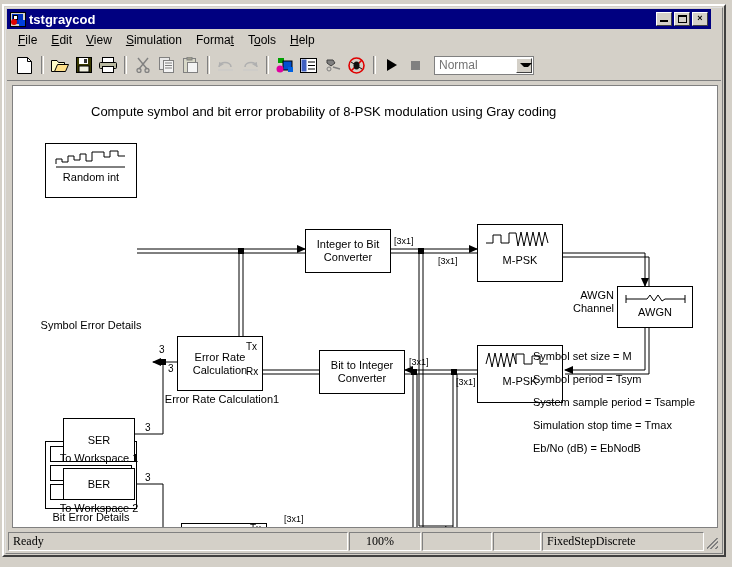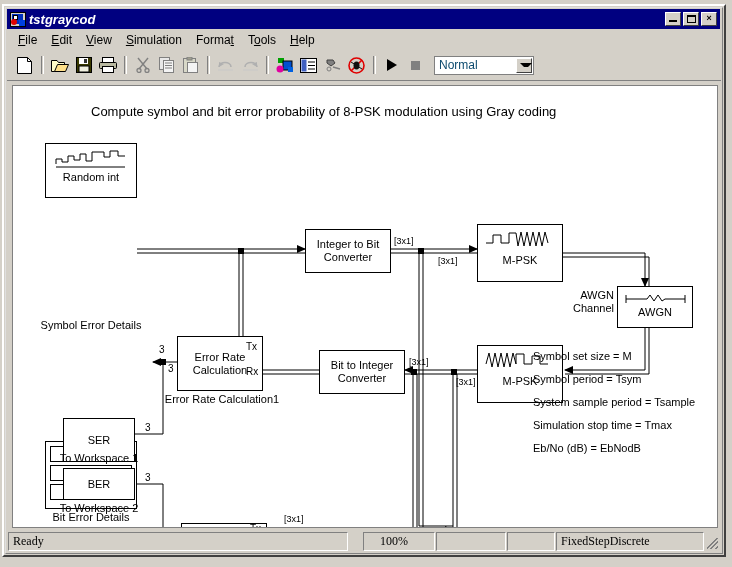--- a/index.html
+++ b/index.html
@@ -11,22 +11,22 @@
   
   .win{
     position:absolute;left:2px;top:4px;width:724px;height:553px;
     background:#d4d0c8;
     border-top:2px solid #ffffff;border-left:2px solid #ffffff;
     border-right:2px solid #404040;border-bottom:2px solid #404040;
     box-sizing:border-box;
   }
   .win-inner{position:absolute;inset:1px;border:1px solid #808080;border-top-color:#dfdfdf;border-left-color:#dfdfdf;box-sizing:border-box;}
   .titlebar{
-    position:absolute;left:3px;top:3px;right:4px;height:20px;
-    background:#000080;display:flex;align-items:center;padding:0 2px;font-style:italic;
+    position:absolute;left:3px;top:3px;right:13px;height:20px;
+    background:#000080;display:flex;align-items:center;padding:0 2px;
   }
   .title-icon{width:16px;height:15px;flex:0 0 auto;margin:0 3px 0 1px;position:relative;background:#d4d0c8;border:1px solid #000;box-sizing:border-box;}
   .title-icon i{position:absolute;display:block;}
   .ti-blue{left:1px;top:1px;width:11px;height:10px;background:#0030c0;}
   .ti-white{left:2px;top:2px;width:5px;height:5px;background:#fff;border:1px solid #000;box-sizing:border-box;}
   .ti-red{left:0px;top:6px;width:6px;height:6px;border-radius:50%;background:#e00000;}
   .ti-plus{right:0px;bottom:0px;width:6px;height:6px;background:#0040e0;}
   .title-text{
     color:#ffffff;font-size:13px;font-weight:bold;font-family:"Liberation Sans",sans-serif;
     letter-spacing:0px;white-space:nowrap;
@@ -59,21 +59,21 @@
     position:absolute;left:3px;top:44px;right:3px;height:30px;background:#d4d0c8;
     display:flex;align-items:center;padding-left:6px;
     border-bottom:1px solid #808080;
   }
   .tbtn{width:23px;height:22px;margin-right:1px;position:relative;display:flex;align-items:center;justify-content:center;}
   .sep{width:3px;height:18px;margin:0 4px;border-left:1px solid #808080;border-right:1px solid #ffffff;box-sizing:border-box;}
   .simmode{
     margin-left:6px;width:100px;height:19px;background:#fff;border:1px solid #808080;
     box-sizing:border-box;display:flex;align-items:center;position:relative;
   }
-  .simmode span{font-size:12px;padding-left:4px;color:#0c4a6e;font-family:"Liberation Sans",sans-serif;}
+  .simmode span{font-size:12px;padding-left:4px;color:#737373;font-family:"Liberation Sans",sans-serif;}
   .simmode .arrowbox{
     position:absolute;right:1px;top:1px;width:16px;height:15px;background:#d4d0c8;
     border-top:1px solid #ffffff;border-left:1px solid #ffffff;
     border-right:1px solid #404040;border-bottom:1px solid #404040;
     box-sizing:border-box;display:flex;align-items:center;justify-content:center;
   }
   .caret-d{width:0;height:0;border-left:4px solid transparent;border-right:4px solid transparent;border-top:4px solid #000;}
   .play-tri{width:0;height:0;border-top:6px solid transparent;border-bottom:6px solid transparent;border-left:10px solid #000;}
   .stop-sq{width:9px;height:9px;background:#808080;}
 
@@ -90,21 +90,21 @@
     position:absolute;left:4px;right:4px;bottom:4px;height:19px;
     display:flex;align-items:stretch;background:#d4d0c8;
   }
   .sfield{
     border-top:1px solid #808080;border-left:1px solid #808080;
     border-right:1px solid #ffffff;border-bottom:1px solid #ffffff;
     box-sizing:border-box;font-size:12px;display:flex;align-items:center;
     padding-left:4px;color:#000;font-family:Liberation Serif, serif;
   }
   .s-ready{flex:0 0 340px;}
-  .s-zoom{flex:0 0 72px;margin-left:15px;padding-left:16px;}
+  .s-zoom{flex:0 0 72px;margin-left:1px;padding-left:16px;}
   .s-b1{flex:0 0 70px;margin-left:1px;}
   .s-b2{flex:0 0 48px;margin-left:1px;}
   .s-solver{flex:1 1 auto;margin-left:1px;}
   .grip{width:16px;position:relative;}
   .grip::after{
     content:"";position:absolute;right:2px;bottom:2px;width:11px;height:11px;
     background:
       linear-gradient(135deg,transparent 42%,#808080 42%,#808080 52%,transparent 52%),
       linear-gradient(135deg,transparent 62%,#808080 62%,#808080 72%,transparent 72%),
       linear-gradient(135deg,transparent 82%,#808080 82%,#808080 92%,transparent 92%);

